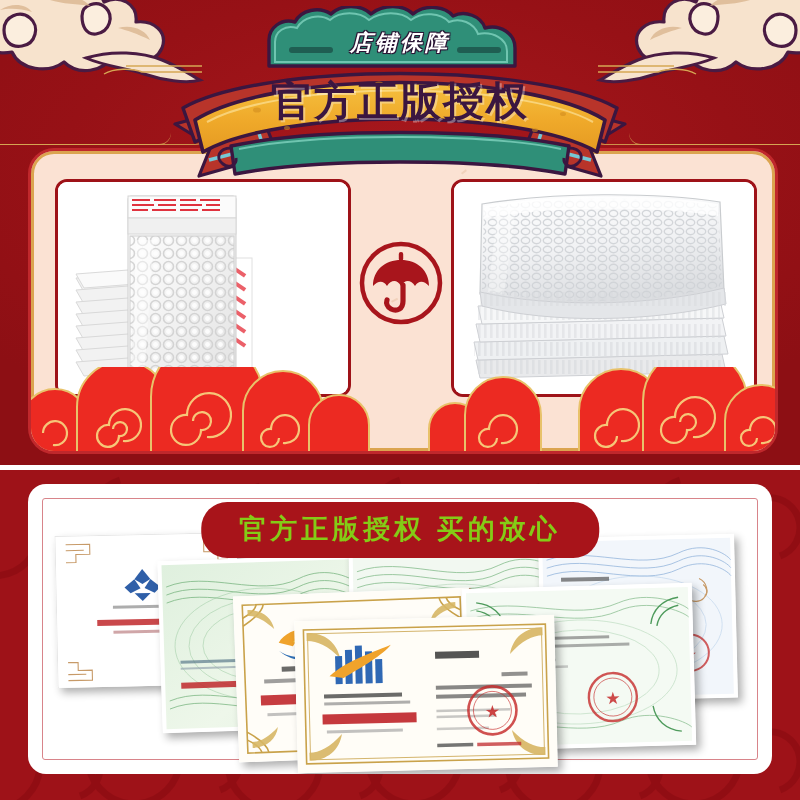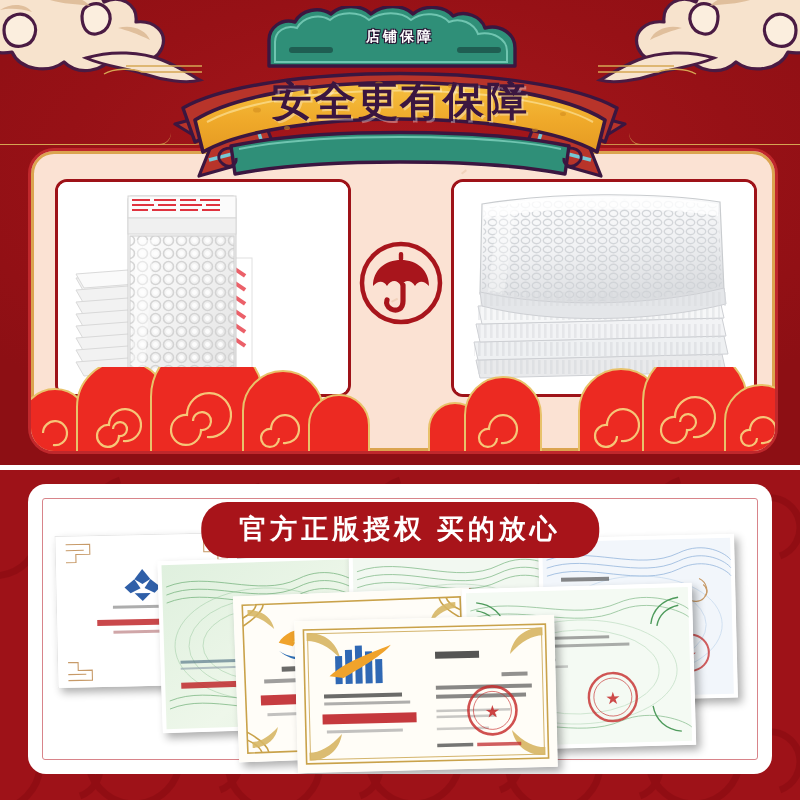--- a/index.html
+++ b/index.html
@@ -89,25 +89,26 @@
   .ribbon-txt {
     position: absolute;
     width: 100%;
     text-align: center;
     white-space: nowrap;
     font-weight: bold;
     pointer-events: none;
   }
   .t-top {
     top: 22px;
-    font-size: 14px;
+    font-size: 22px;
     color: #ffffff;
     letter-spacing: 3px;
     text-shadow: 0 0 2px #2b1535, 1px 1px 0 #2b1535, -1px 1px 0 #2b1535,
                  1px -1px 0 #2b1535, -1px -1px 0 #2b1535;
+    font-style: italic;
   }
   .t-main {
     top: 68px;
     font-size: 41px;
     letter-spacing: 2px;
     color: #3b1640;
     -webkit-text-stroke: 0px;
     text-shadow: 2px 2px 0 rgba(255,255,255,.35);
   }
   .t-sub {
@@ -142,21 +143,21 @@
     left: 14px; top: 14px; right: 14px; bottom: 14px;
     border: 1px solid #d8848a;
     border-radius: 3px;
   }
 
   .sec2-title {
     position: absolute;
     left: 50%; top: 18px;
     transform: translateX(-50%);
     background: #a8141a;
-    color: #ffffff;
+    color: #84cc16;
     font-size: 27px;
     font-weight: bold;
     letter-spacing: 4px;
     padding: 9px 38px 11px 38px;
     border-radius: 26px;
     white-space: nowrap;
     z-index: 6;
   }
 
   .cert-stage { position: absolute; left: 0; top: 56px; width: 744px; height: 234px; }
@@ -442,21 +443,21 @@
         <path d="M66,140 C150,122 320,122 404,140 L400,168 C318,152 152,152 70,168 Z" fill="#2f8f78" stroke="#3b1640" stroke-width="3.4" stroke-linejoin="round"></path>
         <path d="M74,143 C154,127 316,127 396,143" fill="none" stroke="#7fd2be" stroke-width="1.8" opacity=".8"></path>
 
         <g fill="none" stroke="#3b1640" stroke-width="3">
           <path d="M66,142 c-12,0 -16,10 -8,16 c6,5 14,1 13,-6"></path>
           <path d="M404,142 c12,0 16,10 8,16 c-6,5 -14,1 -13,-6"></path>
         </g>
       </svg>
 
       <div class="ribbon-txt t-top">店铺保障</div>
-      <div class="ribbon-txt t-main">安全更有保障</div>
+      <div class="ribbon-txt t-main">官方正版授权</div>
     </div>
   </div>
 
   <div class="sec2">
     <svg class="sec2-pattern" viewBox="0 0 800 330" preserveAspectRatio="none">
       <g fill="none" stroke="#82090f" stroke-width="7">
         <path d="M-20,16 a46,46 0 1 0 60,46 a30,30 0 1 1 40,30"></path>
         <path d="M120,10 a46,46 0 1 0 60,46 a30,30 0 1 1 40,30"></path>
         <path d="M260,16 a46,46 0 1 0 60,46 a30,30 0 1 1 40,30"></path>
         <path d="M400,10 a46,46 0 1 0 60,46 a30,30 0 1 1 40,30"></path>

